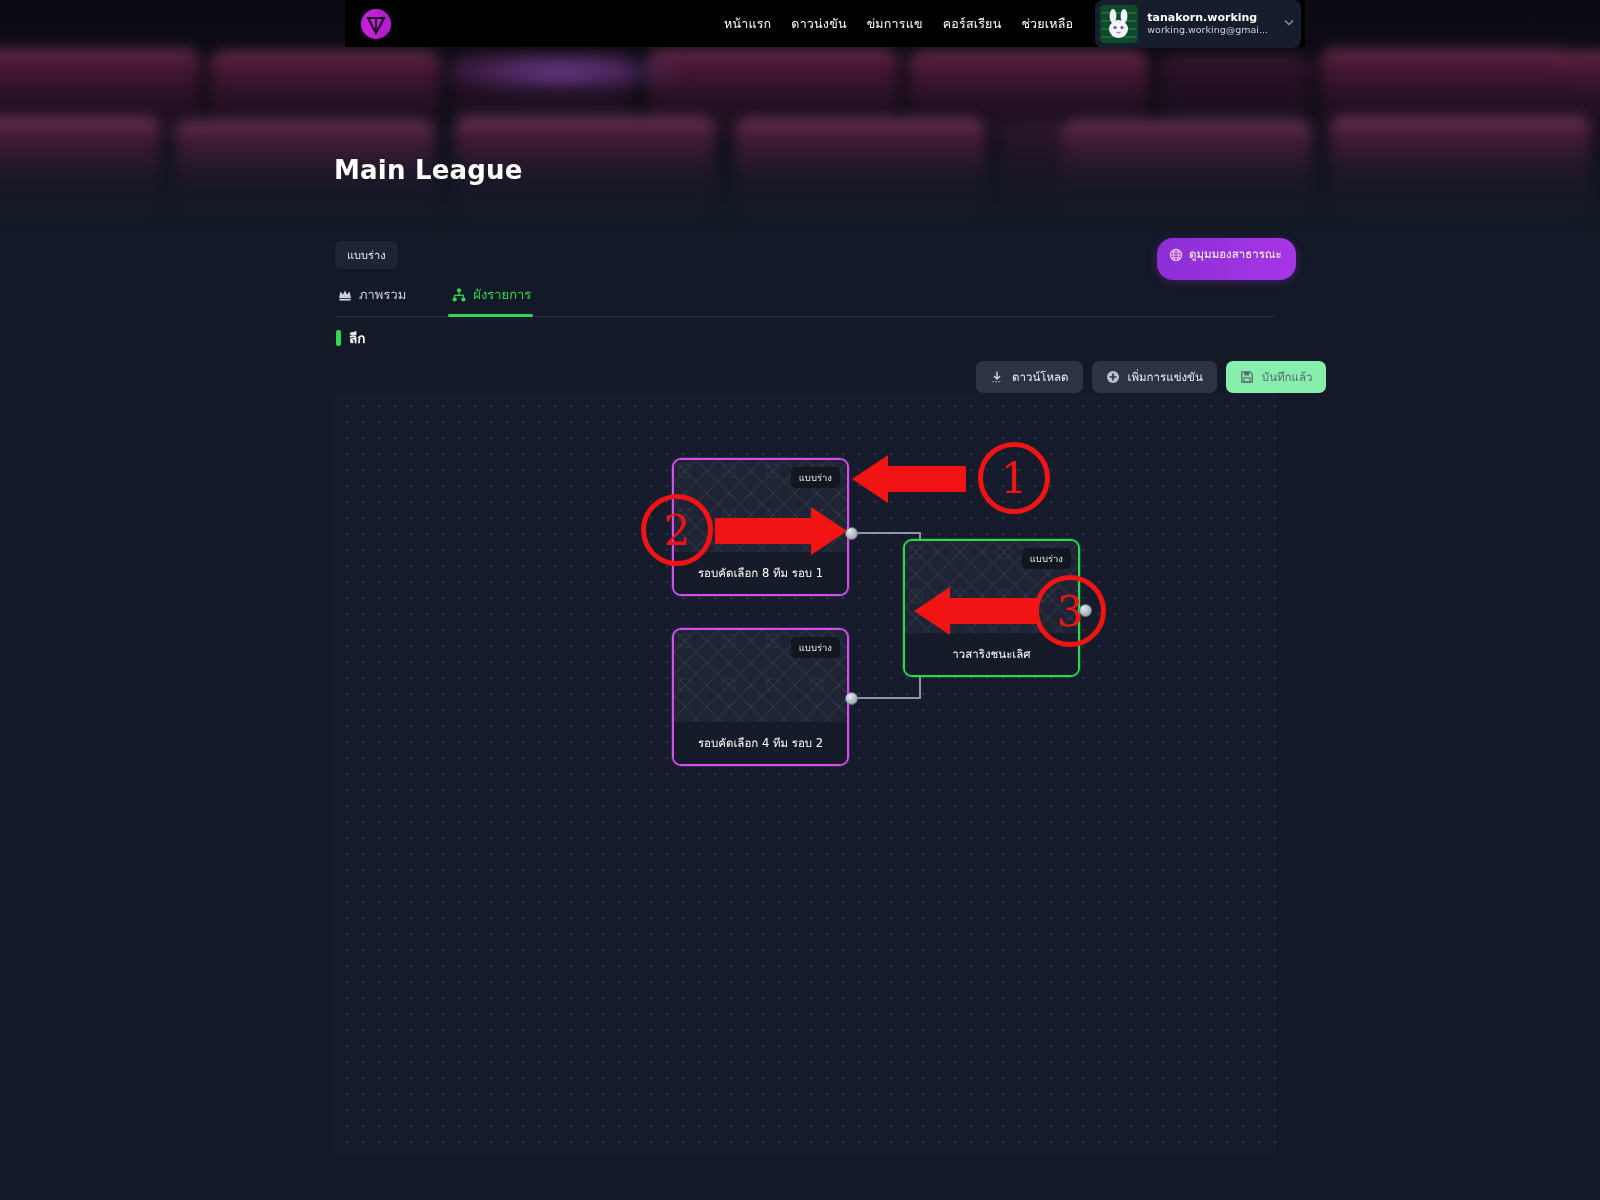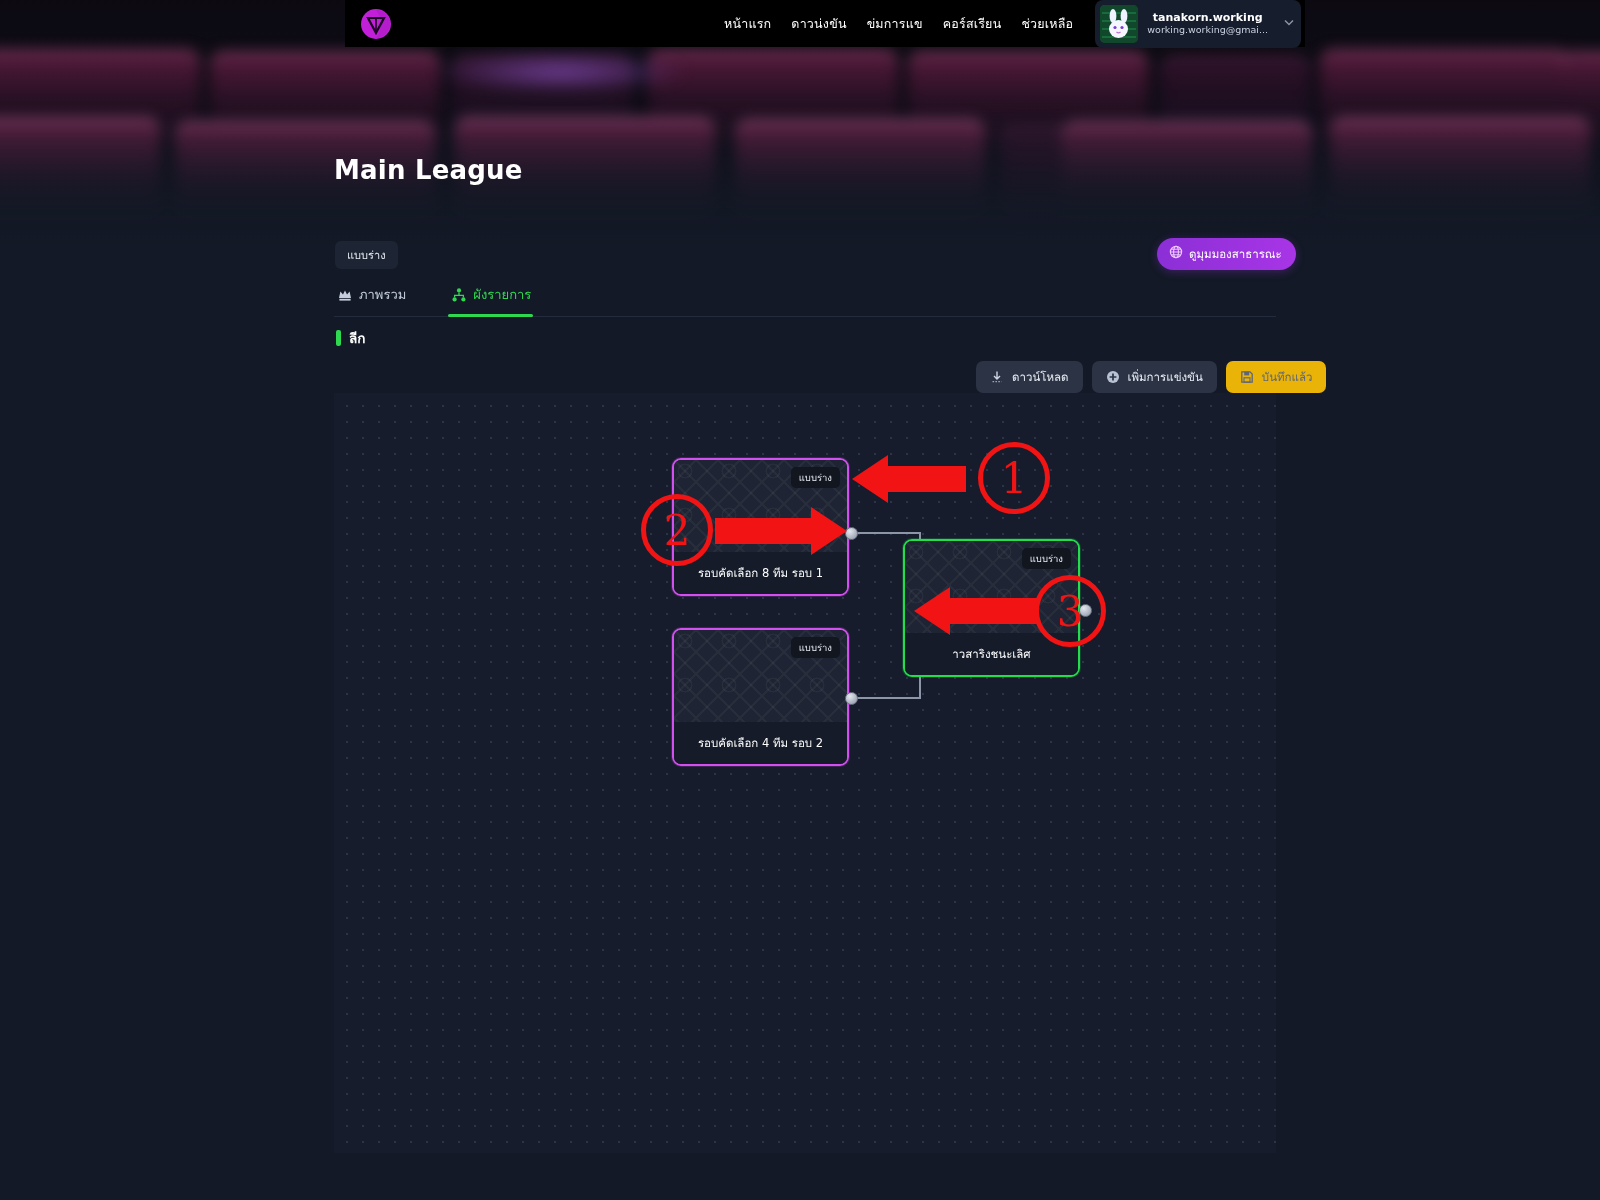--- a/index.html
+++ b/index.html
@@ -71,41 +71,41 @@
   }
   #nav-user {
     display: flex; align-items: center; gap: 9px; margin-left: 22px; margin-right: 4px;
     background: #161d2d; border-radius: 8px; padding: 5px 6px 5px 5px; cursor: pointer;
   }
   #nav-avatar {
     width: 38px; height: 38px; border-radius: 5px; flex: 0 0 auto; overflow:hidden;
     background: linear-gradient(135deg,#1d6b3a,#0f3d22);
     position: relative;
   }
-  #nav-user-text { display: flex; flex-direction: column; line-height: 1.25; align-items: center; }
+  #nav-user-text { display: flex; flex-direction: column; line-height: 1.25; }
   #nav-username { color:#fff; font-size: 11px; font-weight: bold; white-space: nowrap; }
   #nav-useremail { color:#c9d2e0; font-size: 9.5px; white-space: nowrap; }
   #nav-caret { color:#8a94a6; font-size: 11px; margin-left: 6px; }
 
   
   #content { position: absolute; left: 0; top: 0; width: 1600px; }
   #title {
     position: absolute; left: 334px; top: 155px;
     color: #fff; font-size: 26px; font-weight: bold; letter-spacing: .2px;
   }
   #status-badge {
     position: absolute; left: 335px; top: 241px;
     background: #1d2433; color: #e8ecf4; font-size: 11px;
     padding: 5px 12px; border-radius: 6px; white-space: nowrap;
   }
   #public-view-btn {
     position: absolute; left: 1157px; top: 238px;
     background: linear-gradient(90deg,#8b2fd6,#a835e6); color:#fff;
-    font-size: 11.5px; padding: 7px 14px 7px 12px; border-radius: 16px;
-    display:flex; gap:7px; cursor:pointer; white-space: nowrap;
+    font-size: 11.5px; padding: 7px 14px 17px 12px; border-radius: 16px;
+    display:flex; align-items:center; gap:7px; cursor:pointer; white-space: nowrap;
     box-shadow: 0 2px 8px rgba(140,45,215,.35);
   }
   #globe-icon { width:13px; height:13px; flex:0 0 auto; }
 
   
   #tabs {
     position: absolute; left: 334px; top: 280px; width: 942px;
     display: flex; gap: 16px; border-bottom: 1px solid #222c3d;
   }
   .tab {
@@ -127,21 +127,21 @@
   }
   #section-bar { width: 5px; height: 16px; background:#2fd94f; border-radius:2px; display:block; }
 
   
   #actions { position:absolute; left: 976px; top: 361px; display:flex; gap: 9px; }
   .act-btn {
     display:flex; align-items:center; gap:8px; padding: 7px 14px;
     background:#2b3344; border-radius: 7px; color:#e9edf5; font-size: 11.5px;
     cursor: pointer; white-space: nowrap;
   }
-  .act-btn.disabled { background:#eab308; color:#5d6piece; color:#5d6678; cursor:default;justify-content:flex-end; }
+  .act-btn.disabled { background:#86efac; color:#5d6piece; color:#5d6678; cursor:default;justify-content:flex-end; }
   .act-icon { width:14px; height:14px; flex:0 0 auto; display:block; }
 
   
   #canvas {
     position:absolute; left:334px; top:393px; width:942px; height:760px;
     background-color:#161c2b;
     background-image: radial-gradient(circle, #2b3448 1.1px, transparent 1.2px);
     background-size: 16px 16px; background-position: 5px 5px;
     overflow: hidden;
   }

